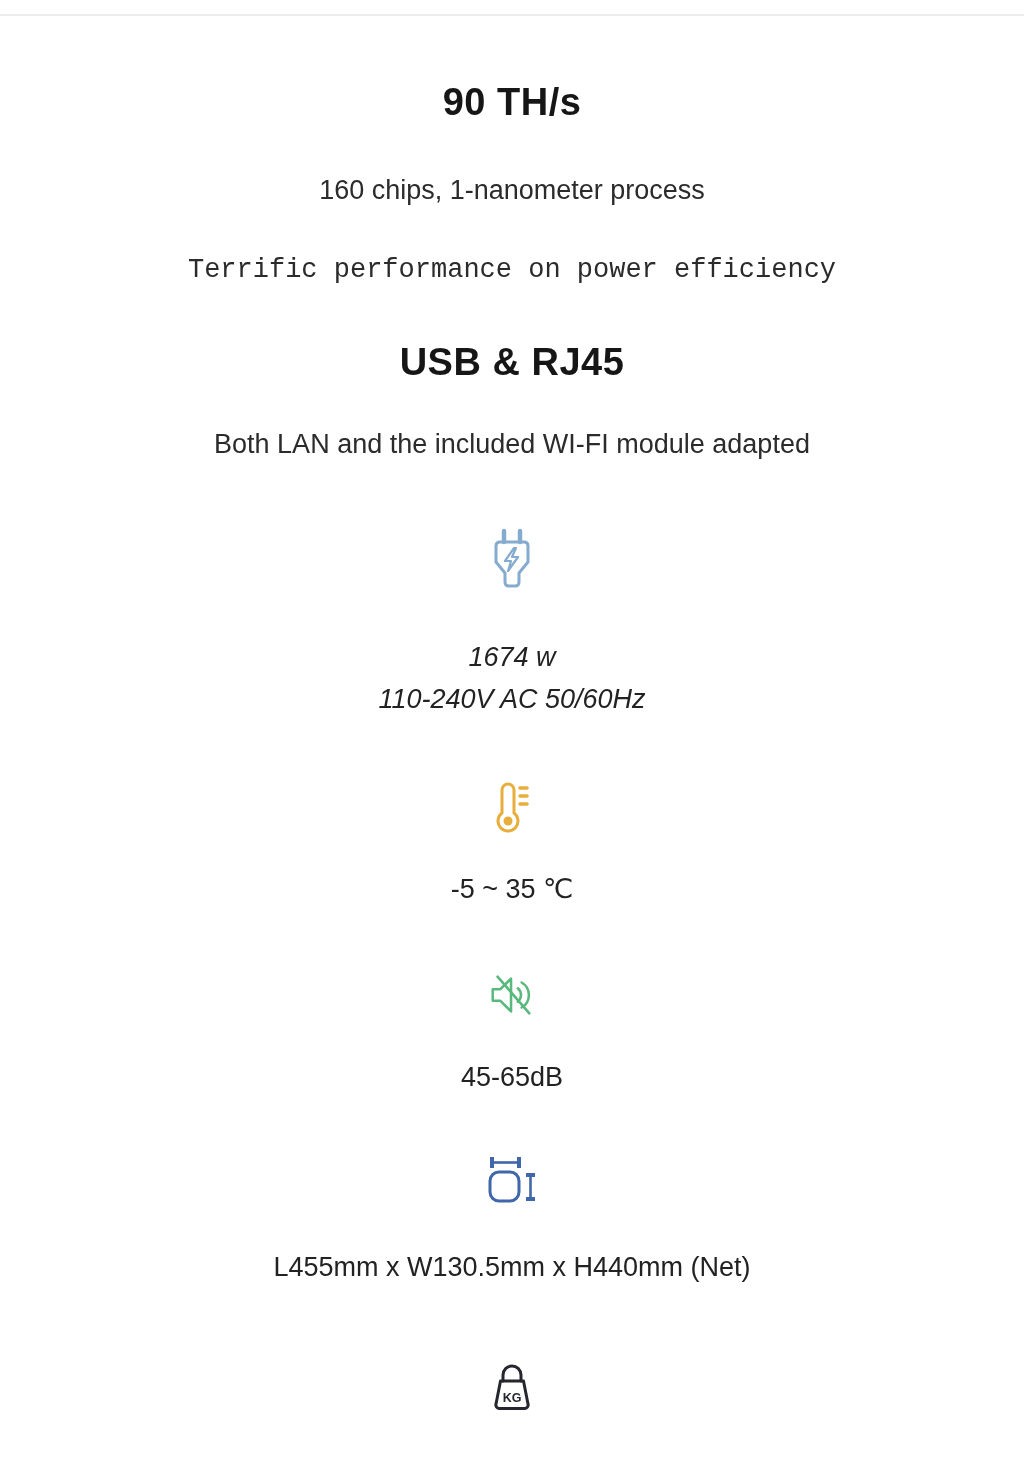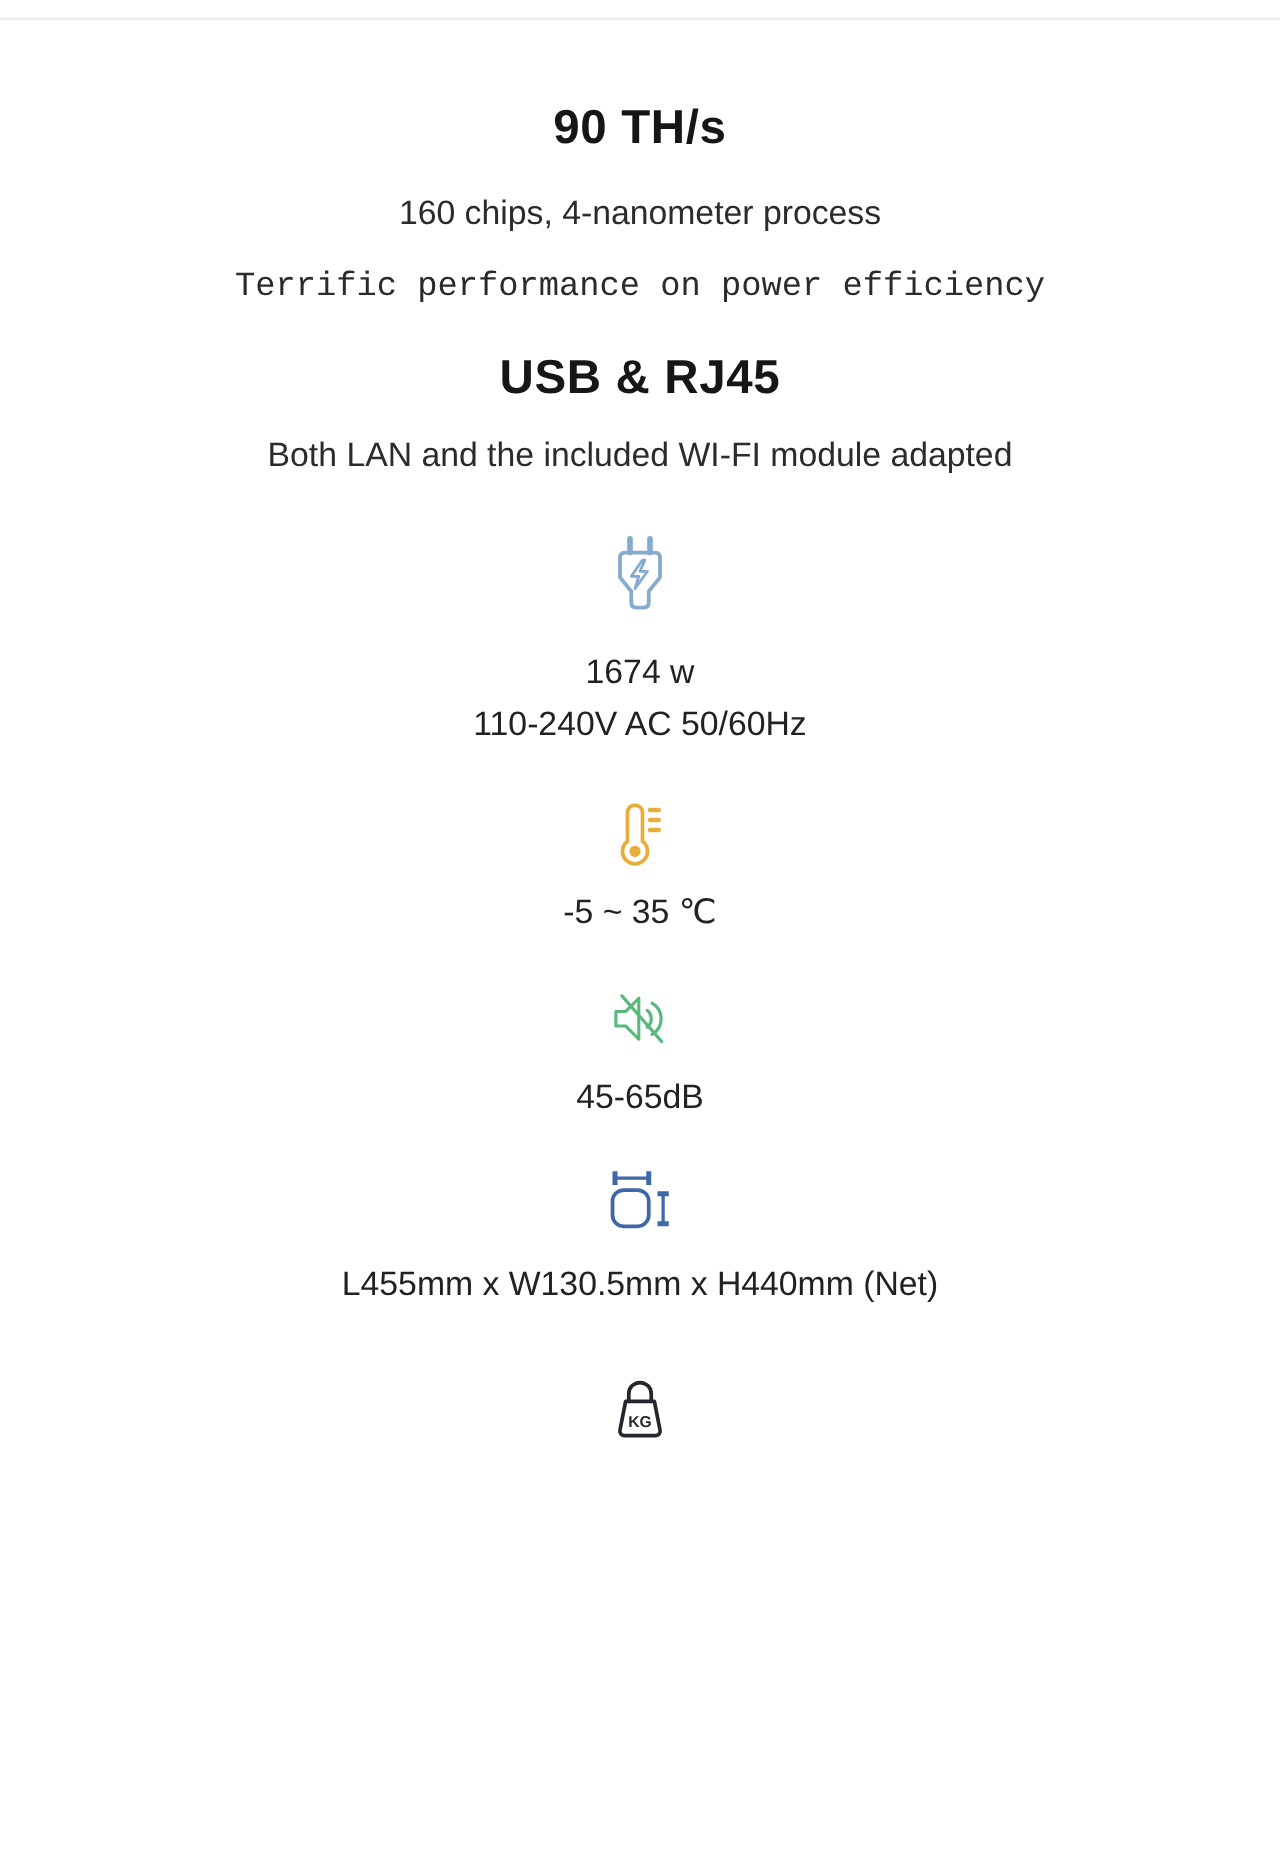--- a/index.html
+++ b/index.html
@@ -13,20 +13,21 @@
     color: #1f1f1f;
   }
   .page {
     width: 100%;
     height: 100%;
     position: relative;
     display: flex;
     flex-direction: column;
     align-items: center;
     text-align: center;
+    gap: 20px;
   }
   .top-divider {
     position: absolute;
     top: 14px;
     left: 0;
     right: 0;
     border-top: 2px solid #ececec;
   }
   .stat-value {
     font-size: 38px;
@@ -47,41 +48,41 @@
     line-height: 42px;
     color: #222222;
   }
   .mt-v1 { margin-top: 82px; }
   .mt-d1 { margin-top: 32px; }
   .mt-v2 { margin-top: 66px; }
   .mt-d2 { margin-top: 28px; font-family: Liberation Mono, monospace; }
   .mt-v3 { margin-top: 36px; }
   .mt-d3 { margin-top: 26px; text-align: center; }
   .mt-plug    { margin-top: 48px; }
-  .mt-plug-t  { margin-top: 20px; }
+  .mt-plug-t  { margin-top: 20px; font-style: italic; }
   .mt-therm   { margin-top: 40px; }
   .mt-therm-t { margin-top: 8px; }
   .mt-sound   { margin-top: 38px; }
   .mt-sound-t { margin-top: 14px; }
   .mt-dim     { margin-top: 36px; }
   .mt-dim-t   { margin-top: 16px; text-align: right; }
   .mt-kg      { margin-top: 48px; }
   .mt-kg-t    { margin-top: 6px; }
   .icon-wrap { display: block; }
   svg { display: block; }
 </style>
 </head>
 <body>
 
 <div class="page">
 
   <div class="top-divider"></div>
 
   <div class="stat-value mt-v1">90 TH/s</div>
-  <div class="stat-desc mt-d1">160 chips, 4-nanometer process</div>
+  <div class="stat-desc mt-d1">160 chips, 1-nanometer process</div>
 
   <div class="stat-desc mt-d2">Terrific performance on power efficiency</div>
 
   <div class="stat-value mt-v3">USB &amp; RJ45</div>
   <div class="stat-desc mt-d3">Both LAN and the included WI-FI module adapted</div>
 
   <span class="icon-wrap mt-plug">
     <svg width="52" height="68" viewBox="0 0 52 68">
       <g fill="none" stroke-linecap="round" stroke-linejoin="round" stroke="#85abce">
         <path d="M18,3 v11" stroke-width="4.5"></path>

